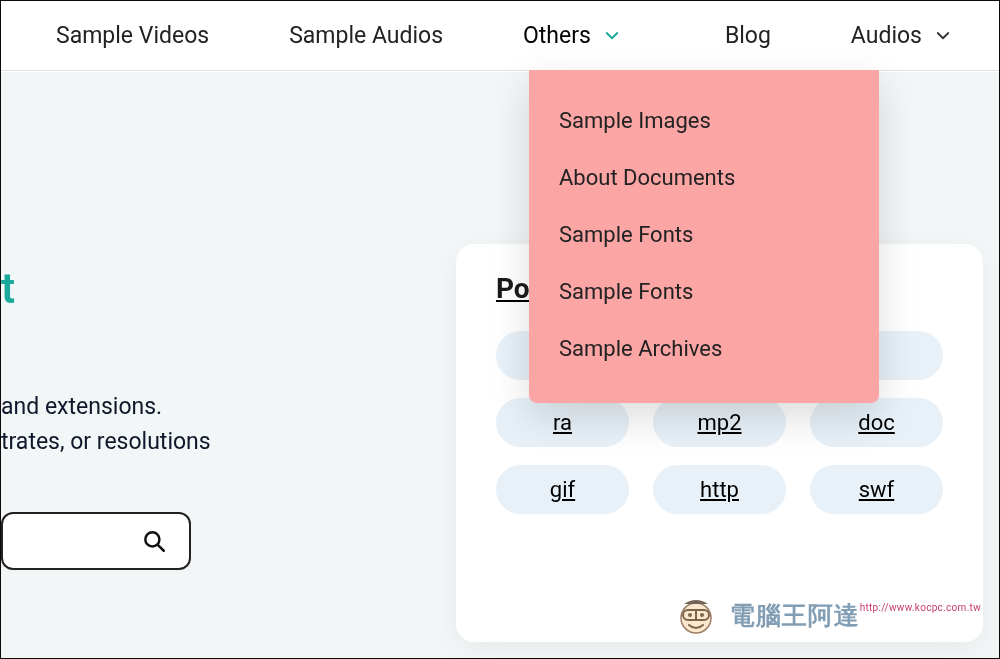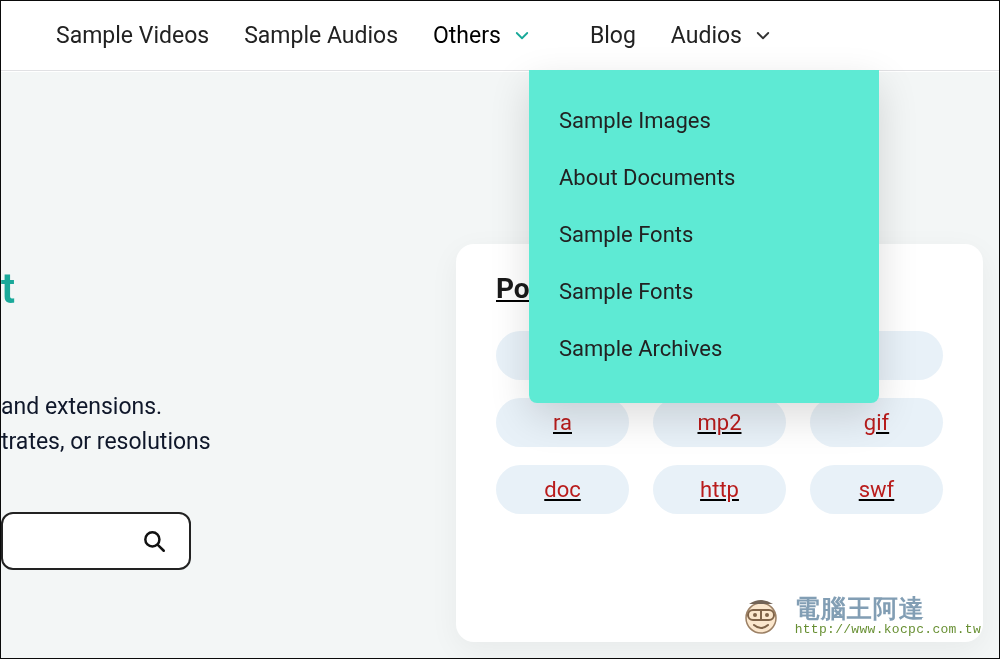--- a/index.html
+++ b/index.html
@@ -1,40 +1,40 @@
 <!DOCTYPE html>
 <html><head>
 <meta charset="utf-8">
 <style>
   * { box-sizing: border-box; margin: 0; padding: 0; }
   html, body { width: 1000px; height: 659px; overflow: hidden; font-family: -apple-system, BlinkMacSystemFont, "Segoe UI", Roboto, Arial, sans-serif; }
   .frame { width: 1000px; height: 659px; background: #fff; position: relative; border: 1px solid #0a0a0a; }
-  .topbar { width: 100%; height: 70px; background: #fff; border-bottom: 1px solid #e1e1e4; display: flex; align-items: center; padding: 0 40px 0 55px; gap: 35px; font-size: 23px; color: #222; }
+  .topbar { width: 100%; height: 70px; background: #fff; border-bottom: 1px solid #e1e1e4; display: flex; align-items: center; padding: 0 40px 0 55px; gap: 80px; font-size: 23px; color: #222; }
   .nav-item { display: inline-flex; align-items: center; gap: 12px; cursor: pointer; white-space: nowrap; }
   .nav-item.active span.label { color: #000000; }
   .chevron { width: 18px; height: 18px; display: inline-block; }
   .chevron svg { display: block; }
   .nav-item.active .chevron svg path { stroke: #18a999; }
   .chevron svg path { stroke: #333; }
   .content { position: absolute; left: 0; right: 0; top: 71px; bottom: 0; background: #f3f6f6; }
   .heading-frag { position: absolute; left: 0; top: 192px; color: #1aa99a; font-size: 42px; font-weight: 600; }
   .desc { position: absolute; left: 0; top: 318px; font-size: 23px; line-height: 1.5; color: #0f172a; }
   .searchbox { position: absolute; left: 0; top: 440px; width: 190px; height: 58px; background: #fff; border: 2px solid #222; border-radius: 12px; display: flex; align-items: center; justify-content: flex-end; padding-right: 22px; }
   .search-icon svg { display: block; }
   .card { position: absolute; left: 455px; top: 172px; right: 16px; bottom: 16px; background: #fff; border-radius: 18px; padding: 28px 40px; box-shadow: 0 8px 30px rgba(0,0,0,0.05); text-decoration: underline; }
   .card-title { font-size: 28px; font-weight: 700; color: #1a1a1a; margin-bottom: 26px; }
   .tag-grid { display: grid; grid-template-columns: repeat(3, 1fr); gap: 18px 24px; }
-  .tag { background: #e8f1f8; color: #b91c1c; font-size: 22px; border-radius: 999px; padding: 12px 0; text-align: center; cursor: pointer; }
-  .dropdown { position: absolute; left: 528px; top: 69px; width: 350px; background: #5eead4; border-radius: 0 0 8px 8px; box-shadow: 0 14px 40px rgba(0,0,0,0.14); padding: 22px 0 26px 0; z-index: 20; }
+  .tag { background: #e8f1f8; color: #000000; font-size: 22px; border-radius: 999px; padding: 12px 0; text-align: center; cursor: pointer; }
+  .dropdown { position: absolute; left: 528px; top: 69px; width: 350px; background: #fca5a5; border-radius: 0 0 8px 8px; box-shadow: 0 14px 40px rgba(0,0,0,0.14); padding: 22px 0 26px 0; z-index: 20; }
   .dropdown-item { padding: 16px 30px; font-size: 22px; color: #222; cursor: pointer; }
   .watermark { position: absolute; right: 18px; bottom: 18px; display: flex; align-items: center; gap: 10px; opacity: 0.85; pointer-events: none; }
   .wm-face { width: 48px; height: 48px; }
-  .wm-text { display: flex; flex-direction: column; line-height: 1.1; }
+  .wm-text { display: flex; flex-direction: row; line-height: 1.1; }
   .wm-cn { font-size: 25px; font-weight: 700; color: #6d8ea8; letter-spacing: 1px; font-family: "Microsoft JhengHei", "PingFang TC", sans-serif; }
-  .wm-url { font-size: 13px; color: #4d7c0f; letter-spacing: 0.3px; font-family: Liberation Mono, monospace; }
+  .wm-url { font-size: 10px; color: #be185d; letter-spacing: 0.3px; }
 </style>
 </head>
 <body>
 
 <div class="frame">
 
   <div class="topbar">
     <div class="nav-item">
       <span class="label">Sample Videos</span>
     </div>
@@ -81,22 +81,22 @@
     </div>
 
     <div class="card">
       <div class="card-title">Po</div>
       <div class="tag-grid">
         <div class="tag">b</div>
         <div class="tag"></div>
         <div class="tag"></div>
         <div class="tag">ra</div>
         <div class="tag">mp2</div>
+        <div class="tag">doc</div>
         <div class="tag">gif</div>
-        <div class="tag">doc</div>
         <div class="tag">http</div>
         <div class="tag">swf</div>
       </div>
     </div>
 
     <div class="watermark">
       <span class="wm-face">
         <svg width="48" height="48" viewBox="0 0 48 48">
           <circle cx="24" cy="26" r="15" fill="#fbe3c5" stroke="#8a6a4a" stroke-width="1.5"></circle>
           <rect x="11" y="18" width="26" height="10" rx="5" fill="none" stroke="#6a4a2a" stroke-width="2"></rect>

